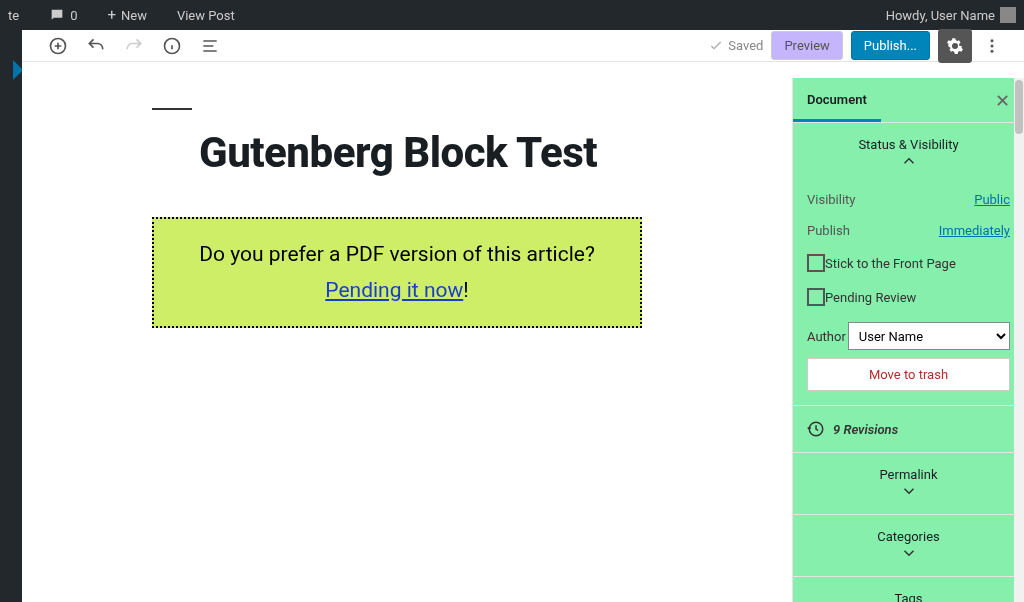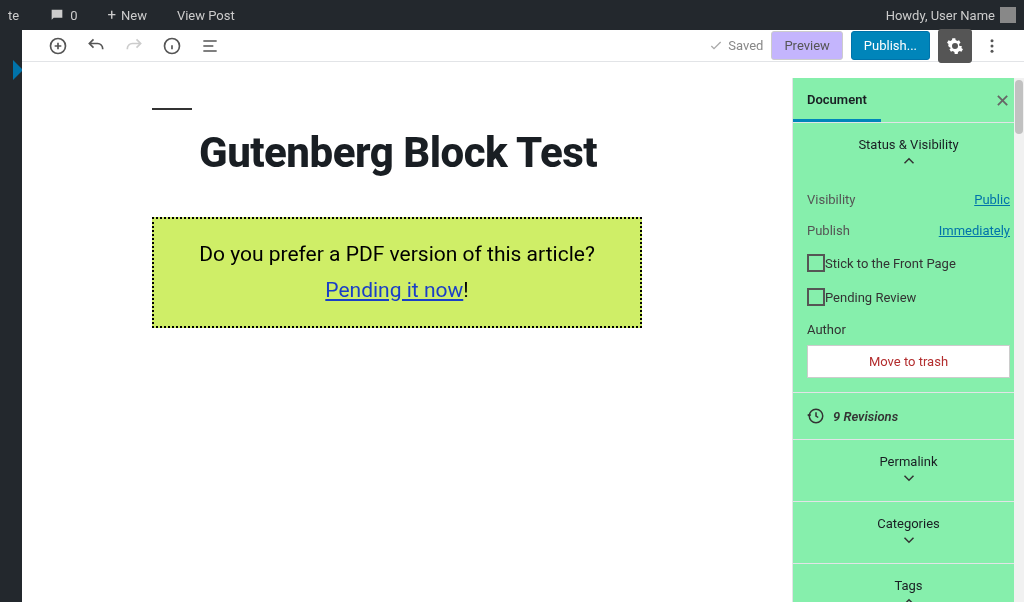--- a/index.html
+++ b/index.html
@@ -184,20 +184,23 @@
           <div class="check">
             <span class="cb"></span>
             <span>Stick to the Front Page</span>
           </div>
           <div class="check">
             <span class="cb"></span>
             <span>Pending Review</span>
           </div>
           <div class="author-row">
             <span>Author</span>
+            <select>
+              <option>User Name</option>
+            </select>
           </div>
           <button class="trash">Move to trash</button>
         </div>
       </div>
 
       <div class="panel">
         <div class="rev">
           <svg viewBox="0 0 24 24" width="18" height="18">
               <path d="M3 12a9 9 0 109-9 9 9 0 00-9 9zm0 0l-2-2m2 2l2-2M12 7v5l3 2" fill="none" stroke="#333" stroke-width="2"></path>
             </svg>

